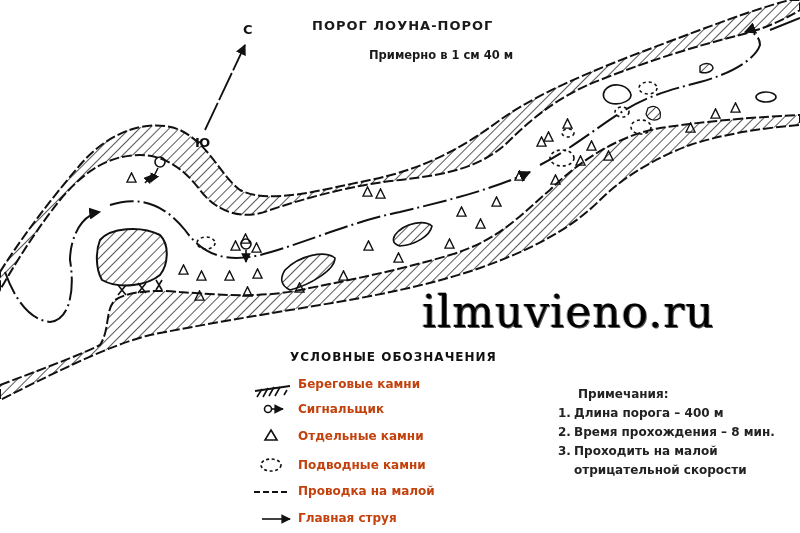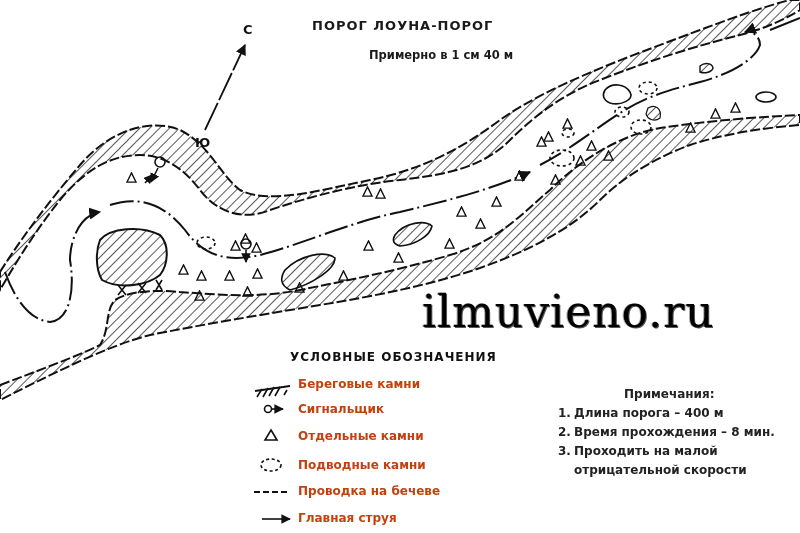--- a/index.html
+++ b/index.html
@@ -5,21 +5,21 @@
   html, body { margin:0; padding:0; background:#ffffff; }
   body { width:800px; height:533px; position:relative; overflow:hidden; font-family:"DejaVu Sans", sans-serif; color:#111; }
   #map { position:absolute; left:0; top:0; width:800px; height:533px; }
   .title { position:absolute; left:312px; top:18px; font-size:13px; font-weight:bold; letter-spacing:1px; color:#1a1a1a; }
   .scale { position:absolute; left:336px; top:48px; font-size:11.5px; font-weight:bold; color:#1a1a1a;margin-left:33px; }
   .compass-n { position:absolute; left:243px; top:22px; font-size:13px; font-weight:bold; }
   .compass-s { position:absolute; left:195px; top:135px; font-size:13px; font-weight:bold; }
   .legend-title { position:absolute; left:290px; top:350px; font-size:12px; font-weight:bold; letter-spacing:1px; }
   .legend-item { position:absolute; left:250px; height:20px; display:flex; align-items:center; font-size:12px; font-weight:bold; color:#c2410c; }
   .notes { position:absolute; left:558px; top:385px; font-size:12px; font-weight:bold; color:#222; line-height:19px; }
-  .notes .head { margin-left:66px; }
+  .notes .head { margin-left:20px; }
   .notes .row { display:flex; }
   .notes .num { width:16px; }
   .watermark { position:absolute; left:422px; top:286px; font-family:"DejaVu Serif", serif; font-size:44px; color:#000000; letter-spacing:1px;
                text-shadow: 1px 1px 0 #555, -1px 0 0 #aaa; }
 </style>
 </head>
 <body>
 
 <svg id="map" viewBox="0 0 800 533" xmlns="http://www.w3.org/2000/svg">
   <defs>
@@ -148,21 +148,21 @@
 <div class="legend-item" style="top:426px; left:298px;">
   <span></span>
   <span>Отдельные камни</span>
 </div>
 <div class="legend-item" style="top:455px; left:298px;text-align:right;">
   <span></span>
   <span>Подводные камни</span>
 </div>
 <div class="legend-item" style="top:481px; left:298px;">
   <span></span>
-  <span>Проводка на бечеве</span>
+  <span>Проводка на малой</span>
 </div>
 <div class="legend-item" style="top:508px; left:298px;">
   <span></span>
   <span>Главная струя</span>
 </div>
 
 <div class="notes">
   <div class="head">Примечания:</div>
   <div class="row">
     <span class="num">1.</span>

